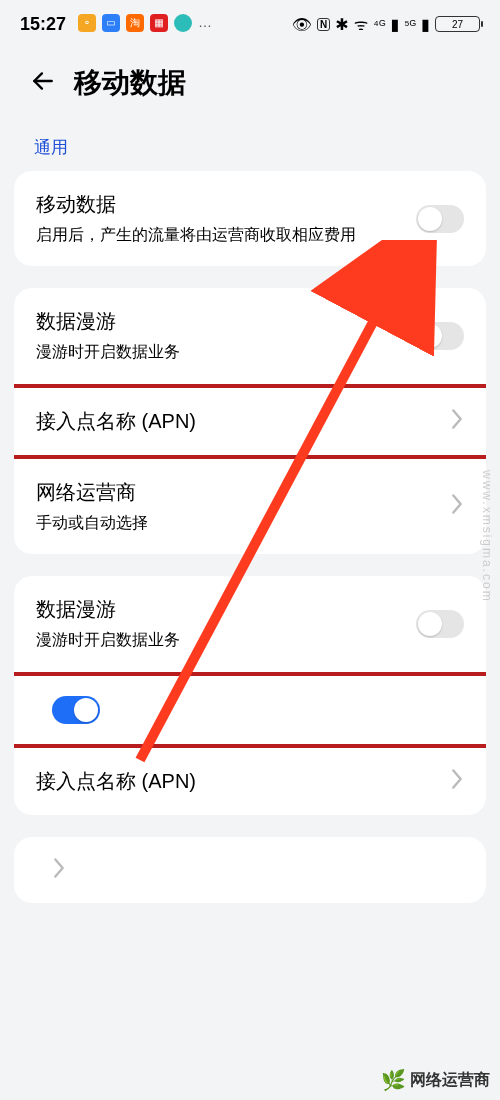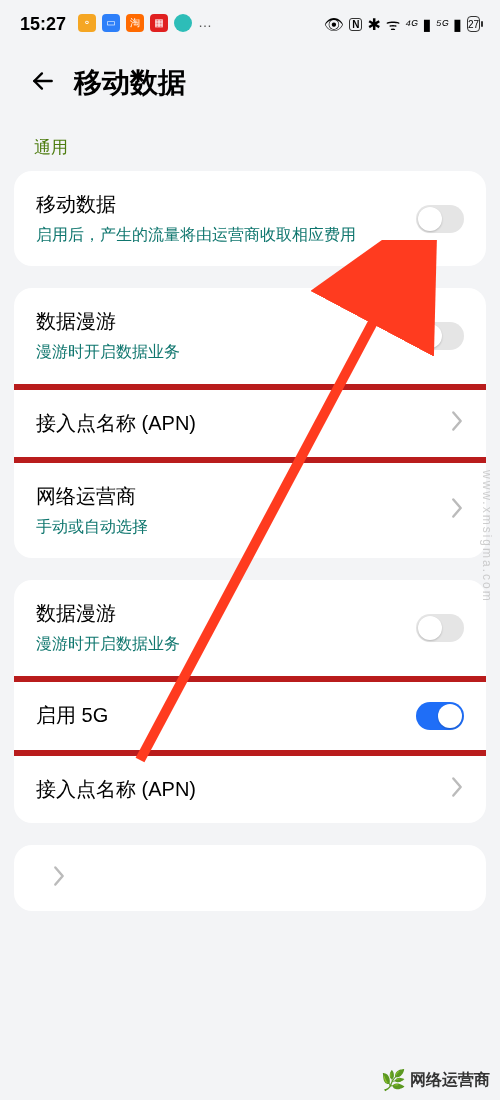--- a/index.html
+++ b/index.html
@@ -9,33 +9,33 @@
   .status-left { display: flex; align-items: flex-start; gap: 6px; }
   .status-right { display: flex; align-items: center; gap: 5px; }
   .status-time { font-size: 18px; font-weight: 600; margin-right: 6px; }
   .status-app-icon { width: 18px; height: 18px; border-radius: 4px; display: inline-flex; align-items: center; justify-content: center; font-size: 10px; color: #fff; }
   .icon-weibo { background: #f5a623; }
   .icon-blue  { background: #2d7ff9; }
   .icon-orange{ background: #ff6a00; }
   .icon-red   { background: #e02020; }
   .icon-teal  { background: #2dbdb8; border-radius: 50%; }
   .status-dots { font-size: 14px; color: #555; letter-spacing: 1px; }
-  .sig { font-size: 13px; font-style: italic; }
-  .battery-box { display: inline-flex; align-items: center; border: 1.5px solid #333; border-radius: 4px; padding: 0 0; height: 16px; font-size: 10px; position: relative; }
+  .sig { font-size: 13px; }
+  .battery-box { display: inline-flex; align-items: center; border: 1.5px solid #333; border-radius: 4px; padding: 0 16px; height: 16px; font-size: 10px; position: relative; }
   .battery-box::after { content: ""; position: absolute; right: -4px; top: 4px; width: 2px; height: 6px; background: #333; border-radius: 1px; }
   .header { display: flex; align-items: center; gap: 18px; padding: 20px 22px 24px 30px; }
   .back-arrow svg { width: 26px; height: 26px; }
   .page-title { font-size: 28px; font-weight: 600; }
-  .section-label { font-size: 17px; color: #4d7c0f; padding: 10px 34px 12px 34px; }
+  .section-label { font-size: 17px; color: #1d4ed8; padding: 10px 34px 12px 34px; }
   .card { background: #fff; margin: 0 14px 22px 14px; border-radius: 18px; overflow: hidden; }
   .row { display: flex; align-items: center; justify-content: space-between; padding: 20px 22px; }
-  .row + .row { border-top: 6px solid #b91c1c; }
+  .row + .row { border-top: 4px solid #b91c1c; }
   .row-text { flex: 1; min-width: 0; }
   .row-title { font-size: 20px; color: #000; }
-  .row-sub { font-size: 16px; color: #0f766e; margin-top: 6px; line-height: 1.4; }
+  .row-sub { font-size: 16px; color: #000000; margin-top: 6px; line-height: 1.4; }
   .toggle { width: 48px; height: 28px; border-radius: 14px; background: #e5e5e5; position: relative; flex-shrink: 0; margin-left: 16px; }
   .toggle::after { content: ""; position: absolute; top: 2px; left: 2px; width: 24px; height: 24px; background: #fff; border-radius: 50%; box-shadow: 0 1px 2px rgba(0,0,0,.2); transition: left .15s; }
   .toggle.on { background: #1f6ef7; }
   .toggle.on::after { left: 22px; }
   .chevron { flex-shrink: 0; margin-left: 16px; }
   .chevron svg { width: 14px; height: 22px; }
   .blur-pill { display: inline-block; width: 150px; height: 20px; background: linear-gradient(90deg,#eee,#ddd,#eee); border-radius: 6px; filter: blur(2px); vertical-align: middle; margin: 0 2px; }
   .annotation-arrow { position: absolute; left: 130px; top: 240px; pointer-events: none; }
   .watermark-1 { position: absolute; right: 6px; top: 470px; font-size: 12px; color: #bbb; writing-mode: vertical-rl; letter-spacing: 2px; opacity: .7; }
   .watermark-2 { position: absolute; right: 10px; bottom: 8px; display: flex; align-items: center; gap: 4px; font-size: 16px; color: #333; font-weight: 600; }
@@ -121,23 +121,20 @@
 
   <div class="card">
     <div class="row">
       <div class="row-text">
         <div class="row-title">数据漫游</div>
         <div class="row-sub">漫游时开启数据业务</div>
       </div>
       <div class="toggle"></div>
     </div>
     <div class="row">
-      <div class="row-text">
-          <div class="row-title">启用 5G</div>
-        </div>
       <div class="toggle on"></div>
     </div>
     <div class="row">
       <div class="row-text">
           <div class="row-title">接入点名称 (APN)</div>
         </div>
       <span class="chevron"><svg viewBox="0 0 10 18" fill="none" stroke="#bbb" stroke-width="2" stroke-linecap="round" stroke-linejoin="round">
             <polyline points="2 2 8 9 2 16"></polyline>
           </svg></span>
     </div>

